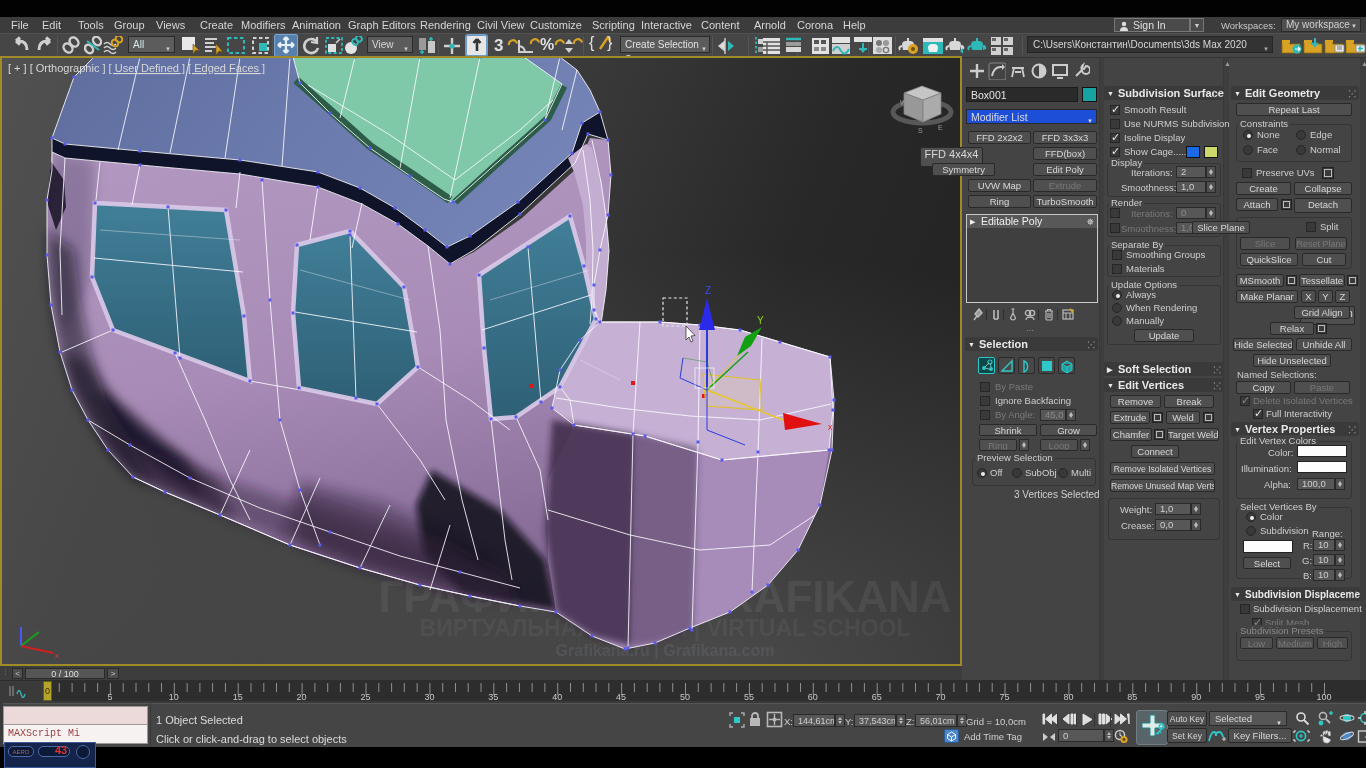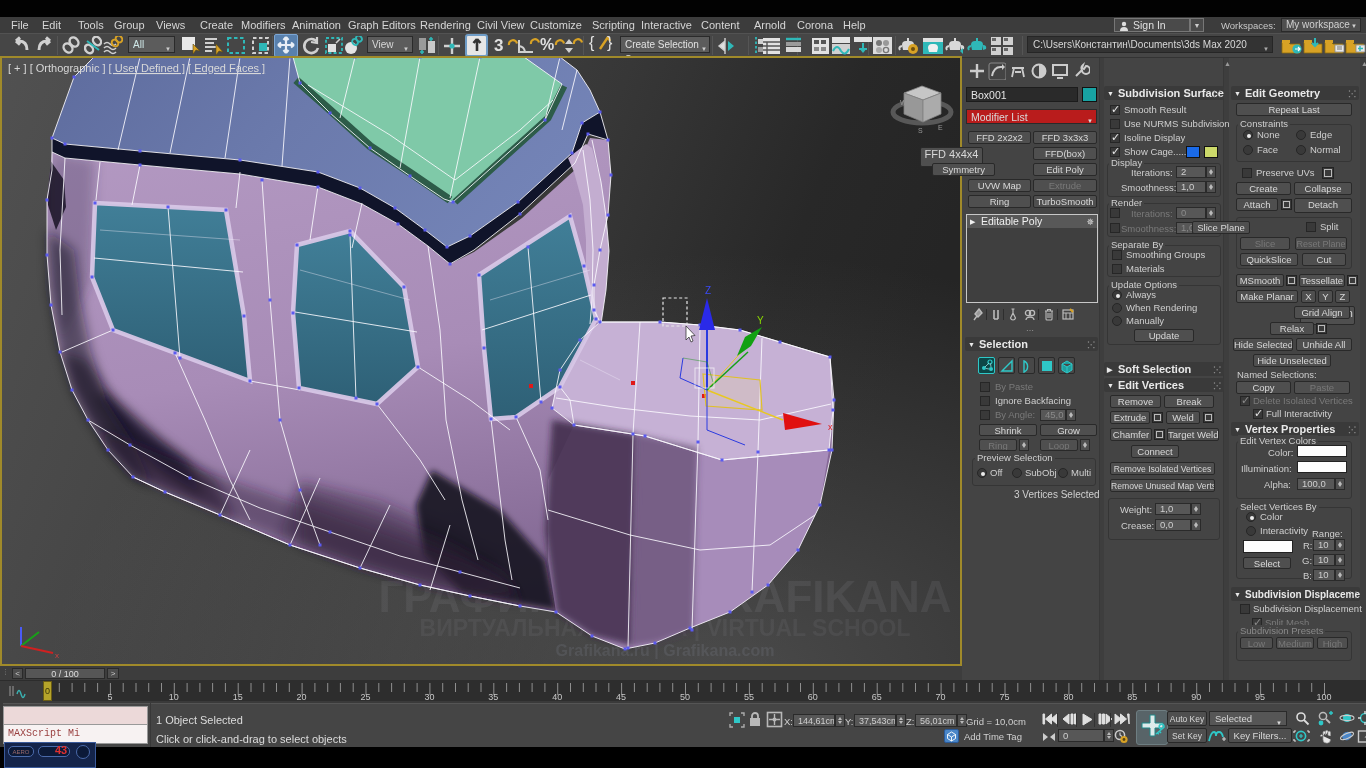--- a/index.html
+++ b/index.html
@@ -595,21 +595,21 @@
     </svg>
     <svg class="a" style="left:1051px;top:62px" width="18" height="18" viewBox="0 0 18 18">
       <rect x="2" y="3" width="14" height="10" fill="none" stroke="#ccc" stroke-width="2"></rect>
       <path d="M6 16 h6" stroke="#ccc" stroke-width="2"></path>
     </svg>
     <svg class="a" style="left:1072px;top:62px" width="18" height="18" viewBox="0 0 18 18">
       <path d="M4 14 L10 8 M10 8 a4 4 0 1 0 4 -4 l-2 3 -2 -1 1 -3 a4 4 0 0 0 -1 5" stroke="#ccc" stroke-width="2" fill="none"></path>
     </svg>
     <div class="a" style="left:966px;top:87px;width:112px;height:15px;background:#2a2a2a;border:1px solid #1c1c1c;color:#e4e4e4;font-size:10.5px;padding-left:4px;line-height:14px">Box001</div>
     <div class="a" style="left:1082px;top:87px;width:15px;height:15px;background:#18a3a3;border:1px solid #111"></div>
-    <div class="a" style="left:966px;top:109px;width:131px;height:15px;background:#b91c1c;border:1px solid #2a2a2a;color:#dadada;font-size:10.5px;padding-left:4px;line-height:14px">Modifier List<span style="position:absolute;right:3px;top:4px;font-size:6px">▼</span></div>
+    <div class="a" style="left:966px;top:109px;width:131px;height:15px;background:#1d4ed8;border:1px solid #2a2a2a;color:#dadada;font-size:10.5px;padding-left:4px;line-height:14px">Modifier List<span style="position:absolute;right:3px;top:4px;font-size:6px">▼</span></div>
     <div class="btn" style="left:968px;top:131px;width:63px;height:13px;line-height:12px;font-size:9.5px">FFD 2x2x2</div>
     <div class="btn" style="left:1033px;top:131px;width:64px;height:13px;line-height:12px;font-size:9.5px">FFD 3x3x3</div>
     <div class="btn" style="left:920px;top:147px;width:63px;height:20px;line-height:12px;font-size:11px">FFD 4x4x4</div>
     <div class="btn" style="left:1033px;top:147px;width:64px;height:13px;line-height:12px;font-size:9.5px">FFD(box)</div>
     <div class="btn" style="left:932px;top:163px;width:63px;height:13px;line-height:12px;font-size:9.5px">Symmetry</div>
     <div class="btn" style="left:1033px;top:163px;width:64px;height:13px;line-height:12px;font-size:9.5px">Edit Poly</div>
     <div class="btn" style="left:968px;top:179px;width:63px;height:13px;line-height:12px;font-size:9.5px">UVW Map</div>
     <div class="btn dim" style="left:1033px;top:179px;width:64px;height:13px;line-height:12px;font-size:9.5px">Extrude</div>
     <div class="btn" style="left:968px;top:195px;width:63px;height:13px;line-height:12px;font-size:9.5px">Ring</div>
     <div class="btn" style="left:1033px;top:195px;width:64px;height:13px;line-height:12px;font-size:9.5px">TurboSmooth</div>
@@ -822,21 +822,21 @@
     <div class="lbl" style="left:1241px;top:463px;font-size:9.5px;">Illumination:</div>
     <div class="a" style="left:1297px;top:461px;width:50px;height:12px;background:#fdfdfd;border:1px solid #222"></div>
     <div class="lbl" style="left:1264px;top:479px;font-size:9.5px;">Alpha:</div>
     <div class="fld" style="left:1297px;top:478px;width:38px;height:12px;color:#cfcfcf;line-height:10px">100,0</div>
     <div class="spinner" style="left:1335px;top:478px;height:12px"></div>
     <div class="grp" style="left:1236px;top:507px;width:116px;height:72px"></div>
     <div class="lbl" style="left:1238px;top:501px;font-size:9.5px;"><span style="background:#444;padding:0 2px">Select Vertices By</span></div>
     <div class="rad rd" style="left:1246px;top:512px"></div>
     <div class="lbl" style="left:1260px;top:511px;font-size:9.5px;">Color</div>
     <div class="rad" style="left:1246px;top:526px"></div>
-    <div class="lbl" style="left:1260px;top:525px;font-size:9.5px;">Interactivity</div>
+    <div class="lbl" style="left:1260px;top:525px;font-size:9.5px;">Subdivision</div>
     <div class="lbl" style="left:1312px;top:528px;font-size:9.5px;">Range:</div>
     <div class="a" style="left:1243px;top:540px;width:50px;height:13px;background:#fdfdfd;border:1px solid #222"></div>
     <div class="lbl" style="left:1303px;top:540px;font-size:9.5px;">R:</div>
     <div class="fld" style="left:1313px;top:539px;width:22px;height:12px;color:#cfcfcf;line-height:10px">10</div>
     <div class="spinner" style="left:1335px;top:539px;height:12px"></div>
     <div class="btn" style="left:1243px;top:557px;width:48px;height:12px;line-height:11px;font-size:9.5px">Select</div>
     <div class="lbl" style="left:1302px;top:555px;font-size:9.5px;">G:</div>
     <div class="fld" style="left:1313px;top:554px;width:22px;height:12px;color:#cfcfcf;line-height:10px">10</div>
     <div class="spinner" style="left:1335px;top:554px;height:12px"></div>
     <div class="lbl" style="left:1303px;top:570px;font-size:9.5px;">B:</div>

